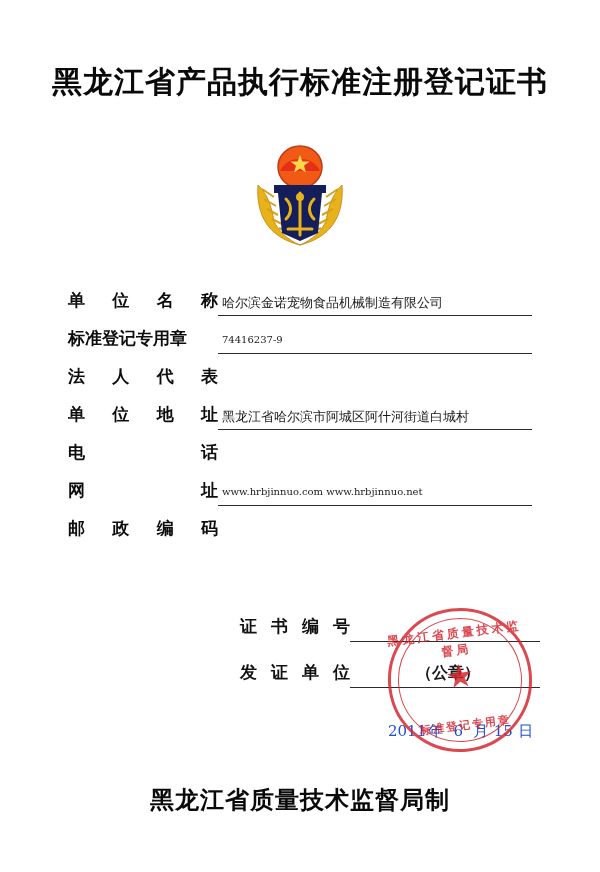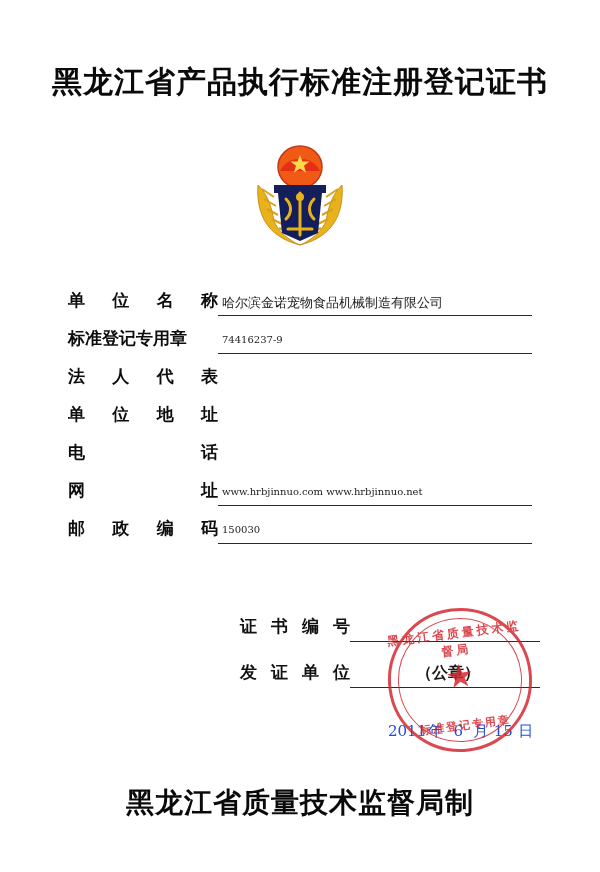--- a/index.html
+++ b/index.html
@@ -196,21 +196,21 @@
   .seal-bottom-text { bottom: 16px; font-size: 11px; letter-spacing: 2px; }
   
   .footer {
     position: absolute;
     top: 784px;
     left: 0;
     width: 600px;
     text-align: center;
     font-family: "DejaVu Serif", "Liberation Serif", serif;
     font-weight: bold;
-    font-size: 28px;
+    font-size: 24px;
     color: #0a0a0a;
     letter-spacing: 1px;
   }
 </style>
 </head>
 <body>
 
 <div class="page">
 
   <div class="title">黑龙江省产品执行标准注册登记证书</div>
@@ -273,20 +273,21 @@
       </div>
     </div>
 
     <div class="field-row">
       <div class="field-label spread">
         <span>单</span>
         <span>位</span>
         <span>地</span>
         <span>址</span>
       </div>
+      <div class="field-value">黑龙江省哈尔滨市阿城区阿什河街道白城村</div>
     </div>
 
     <div class="field-row">
       <div class="field-label spread">
         <span>电</span>
         <span>话</span>
       </div>
     </div>
 
     <div class="field-row">
@@ -297,21 +298,20 @@
       <div class="field-value latin">www.hrbjinnuo.com   www.hrbjinnuo.net</div>
     </div>
 
     <div class="field-row">
       <div class="field-label spread">
         <span>邮</span>
         <span>政</span>
         <span>编</span>
         <span>码</span>
       </div>
-      <div class="field-value latin">150030</div>
     </div>
 
   </div>
 
   <div class="lower">
     <div class="lower-row">
       <div class="lower-label">
         <span>证</span>
         <span>书</span>
         <span>编</span>

